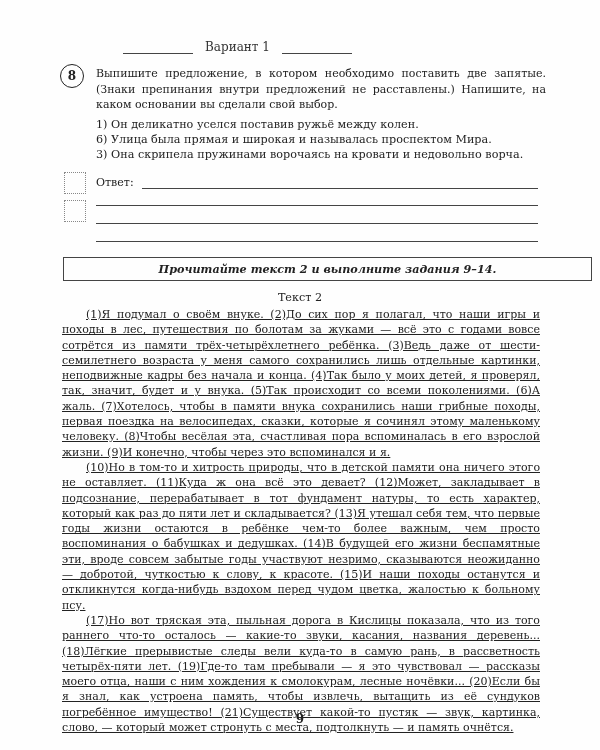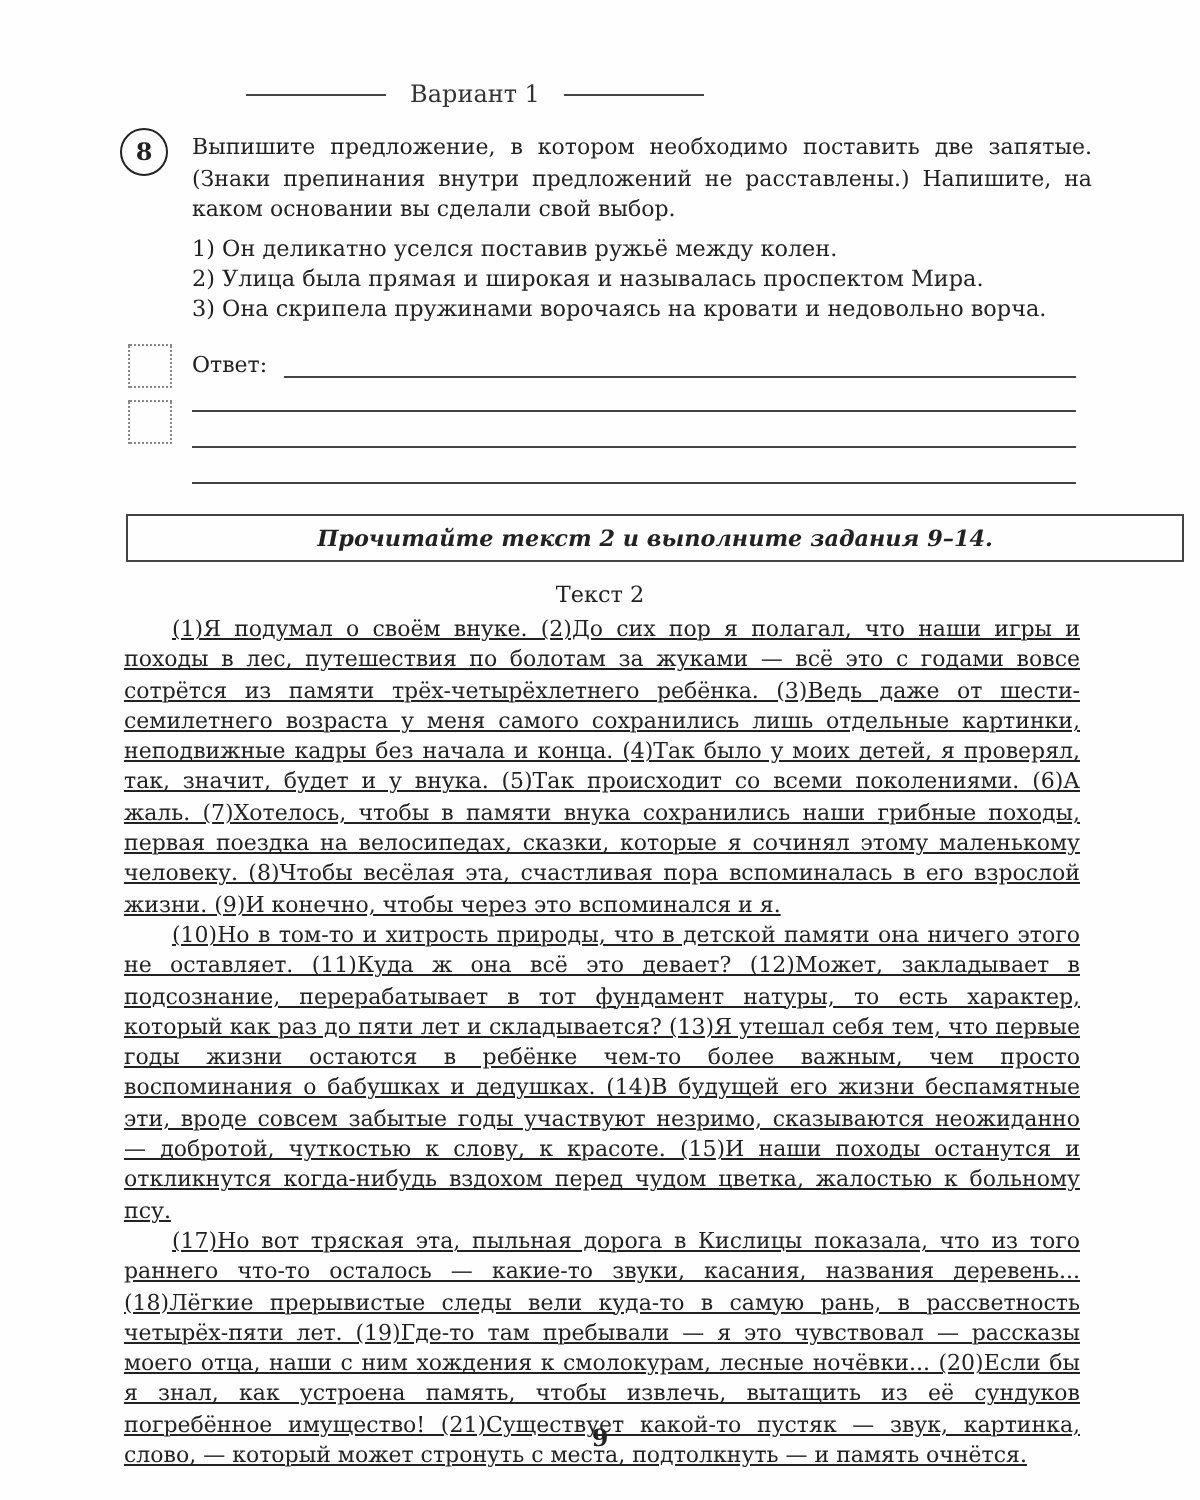--- a/index.html
+++ b/index.html
@@ -18,21 +18,21 @@
     .page {
       position: absolute;
       inset: 0;
     }
     .header {
       position: absolute;
       top: 40px;
       left: 0;
       width: 475px;
       display: flex;
-      align-items: center;
+      align-items: flex-end;
       justify-content: center;
       gap: 12px;
     }
     .header .rule {
       width: 70px;
       height: 1px;
       background: #444;
     }
     .header .title {
       font-size: 12px;
@@ -159,21 +159,21 @@
     <div class="rule"></div>
   </div>
 
   <div class="task">
     <div class="task-number">8</div>
     <div class="task-text">Выпишите предложение, в котором необходимо поставить две запятые. (Знаки препинания внутри предложений не расставлены.) Напишите, на каком основании вы сделали свой выбор.</div>
   </div>
 
   <div class="options">
     <div>1) Он деликатно уселся поставив ружьё между колен.</div>
-    <div>2) Улица была прямая и широкая и называлась проспектом Мира.</div>
+    <div>6) Улица была прямая и широкая и называлась проспектом Мира.</div>
     <div>3) Она скрипела пружинами ворочаясь на кровати и недовольно ворча.</div>
   </div>
 
   <div class="answer-area">
     <div class="score-box" style="top:0;"></div>
     <div class="score-box" style="top:28px;"></div>
     <div class="answer-label">Ответ:</div>
     <div class="answer-line" style="left:78px; top:16px; width:396px;"></div>
     <div class="answer-line" style="left:32px; top:33px; width:442px;"></div>
     <div class="answer-line" style="left:32px; top:51px; width:442px;"></div>

